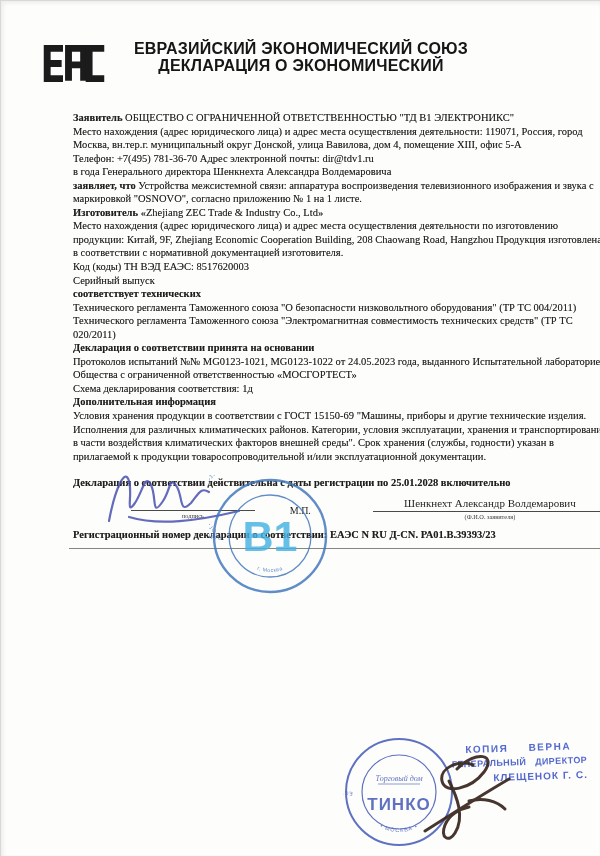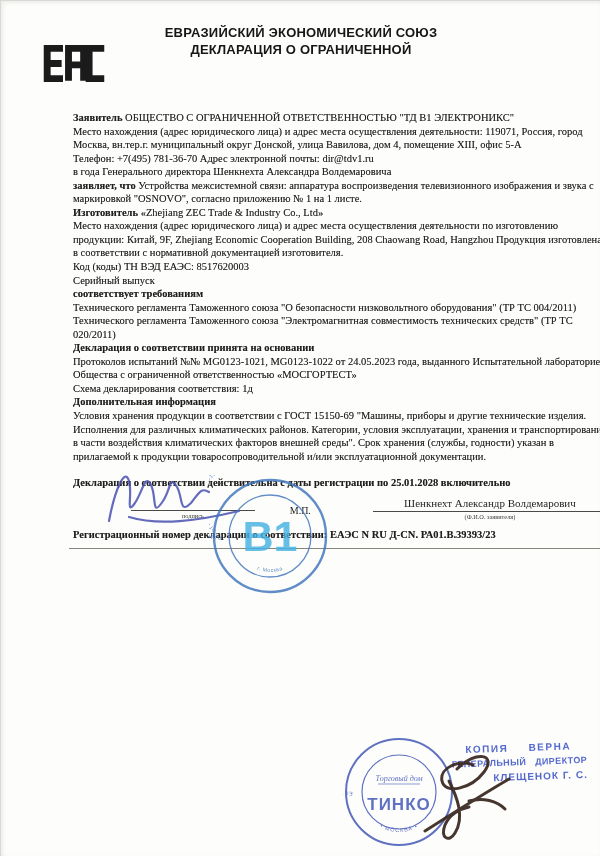--- a/index.html
+++ b/index.html
@@ -4,22 +4,22 @@
 <style>
   html,body{margin:0;padding:0;background:#e8e8e6;}
   .page{
     position:relative; width:600px; height:856px; margin:0 auto;
     background:#fdfdfb; overflow:hidden;
     font-family:"Liberation Serif", serif; color:#1f1f1f;
     box-shadow: inset 2px 2px 4px rgba(0,0,0,.07), inset -1px -1px 2px rgba(0,0,0,.04);
     border:1px solid #d9d9d4;
   }
   .eac-logo{position:absolute; left:40px; top:33px;}
-  .header{position:absolute; left:0; right:0; top:24px; text-align:center;
-    font-family:"Liberation Sans", sans-serif; font-weight:bold; font-size:13px;
+  .header{position:absolute; left:0; right:0; top:40px; text-align:center;
+    font-family:"Liberation Sans", sans-serif; font-weight:bold; font-size:16px;
     line-height:16.5px; letter-spacing:.2px; color:#161616;}
   .body-col{position:absolute; left:36px; top:110px; width:534px;margin-left:36px;}
   .body-col p{margin:0; font-size:10.5px; line-height:13.55px; text-shadow:0 0 .4px rgba(20,20,20,.45);}
   .body-col b{font-weight:bold;}
   .validity{margin-top:13px !important;}
   .sig-row{display:flex; margin-top:6px; align-items:center;gap:7px;}
   .sig-left{width:130px; margin-left:58px;}
   .sig-line{height:14px; border-bottom:1px solid #4a4a46;}
   .sig-caption{text-align:center; font-size:6.3px; color:#3a3a36; line-height:8px; padding-top:1px;}
   .mp{margin-left:28px; margin-top:4px; font-size:10px;}
@@ -44,34 +44,34 @@
   <svg class="eac-logo" width="66" height="59" viewBox="0 0 96 58">
     <g fill="none" stroke="#1b1b1b" stroke-width="10">
       <path d="M32,7 H9 V51 H32 M9,29 H30"></path>
       <path d="M40,54 V7 H62 V54 M40,31 H62"></path>
       <path d="M92,7 H70 V51 H92"></path>
     </g>
   </svg>
 
   <div class="header">
     <div>ЕВРАЗИЙСКИЙ ЭКОНОМИЧЕСКИЙ СОЮЗ</div>
-    <div>ДЕКЛАРАЦИЯ О ОГРАНИЧЕННОЙ</div>
+    <div>ДЕКЛАРАЦИЯ О ЭКОНОМИЧЕСКИЙ</div>
   </div>
 
   <div class="body-col">
     <p><b>Заявитель</b> <span>ОБЩЕСТВО С ОГРАНИЧЕННОЙ ОТВЕТСТВЕННОСТЬЮ "ТД В1 ЭЛЕКТРОНИКС"</span></p>
     <p>Место нахождения (адрес юридического лица) и адрес места осуществления деятельности: 119071, Россия, город Москва, вн.тер.г. муниципальный округ Донской, улица Вавилова, дом 4, помещение XIII, офис 5-А</p>
     <p>Телефон: +7(495) 781-36-70 Адрес электронной почты: dir@tdv1.ru</p>
     <p>в года Генерального директора Шенкнехта Александра Волдемаровича</p>
     <p><b>заявляет, что</b> <span>Устройства межсистемной связи: аппаратура воспроизведения телевизионного изображения и звука с маркировкой "OSNOVO", согласно приложению № 1 на 1 листе.</span></p>
     <p><b>Изготовитель</b> <span>«Zhejiang ZEC Trade &amp; Industry Co., Ltd»</span></p>
     <p>Место нахождения (адрес юридического лица) и адрес места осуществления деятельности по изготовлению продукции: Китай, 9F, Zhejiang Economic Cooperation Building, 208 Chaowang Road, Hangzhou Продукция изготовлена в соответствии с нормативной документацией изготовителя.</p>
     <p>Код (коды) ТН ВЭД ЕАЭС: 8517620003</p>
     <p>Серийный выпуск</p>
-    <p><b>соответствует требованиям</b></p>
+    <p><b>соответствует технических</b></p>
     <p>Технического регламента Таможенного союза "О безопасности низковольтного оборудования" (ТР ТС 004/2011)</p>
     <p>Технического регламента Таможенного союза "Электромагнитная совместимость технических средств" (ТР ТС 020/2011)</p>
     <p><b>Декларация о соответствии принята на основании</b></p>
     <p>Протоколов испытаний №№ MG0123-1021, MG0123-1022 от 24.05.2023 года, выданного Испытательной лабораторией Общества с ограниченной ответственностью «МОСГОРТЕСТ»</p>
     <p>Схема декларирования соответствия: 1д</p>
     <p><b>Дополнительная информация</b></p>
     <p>Условия хранения продукции в соответствии с ГОСТ 15150-69 "Машины, приборы и другие технические изделия. Исполнения для различных климатических районов. Категории, условия эксплуатации, хранения и транспортирования в части воздействия климатических факторов внешней среды". Срок хранения (службы, годности) указан в прилагаемой к продукции товаросопроводительной и/или эксплуатационной документации.</p>
     <p class="validity"><b>Декларация о соответствии действительна с даты регистрации по 25.01.2028 включительно</b></p>
 
     <div class="sig-row">

